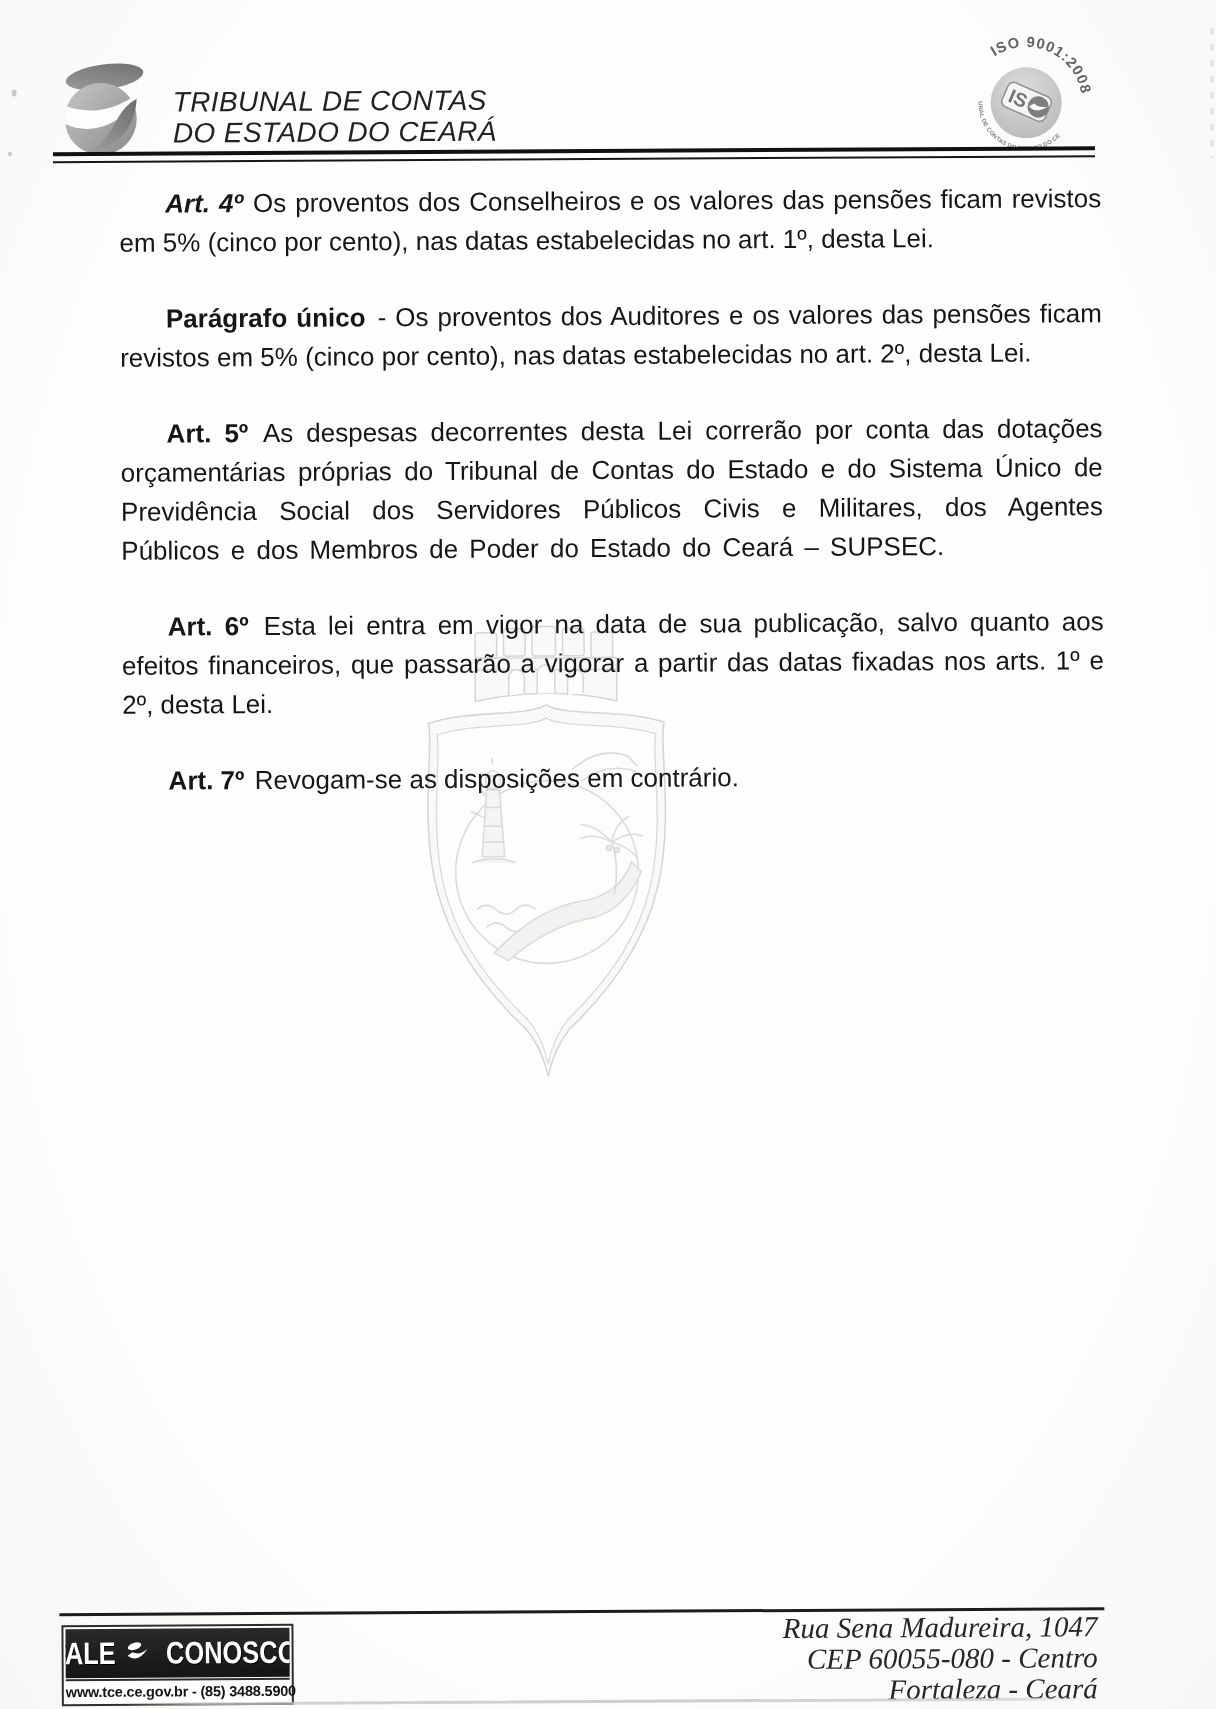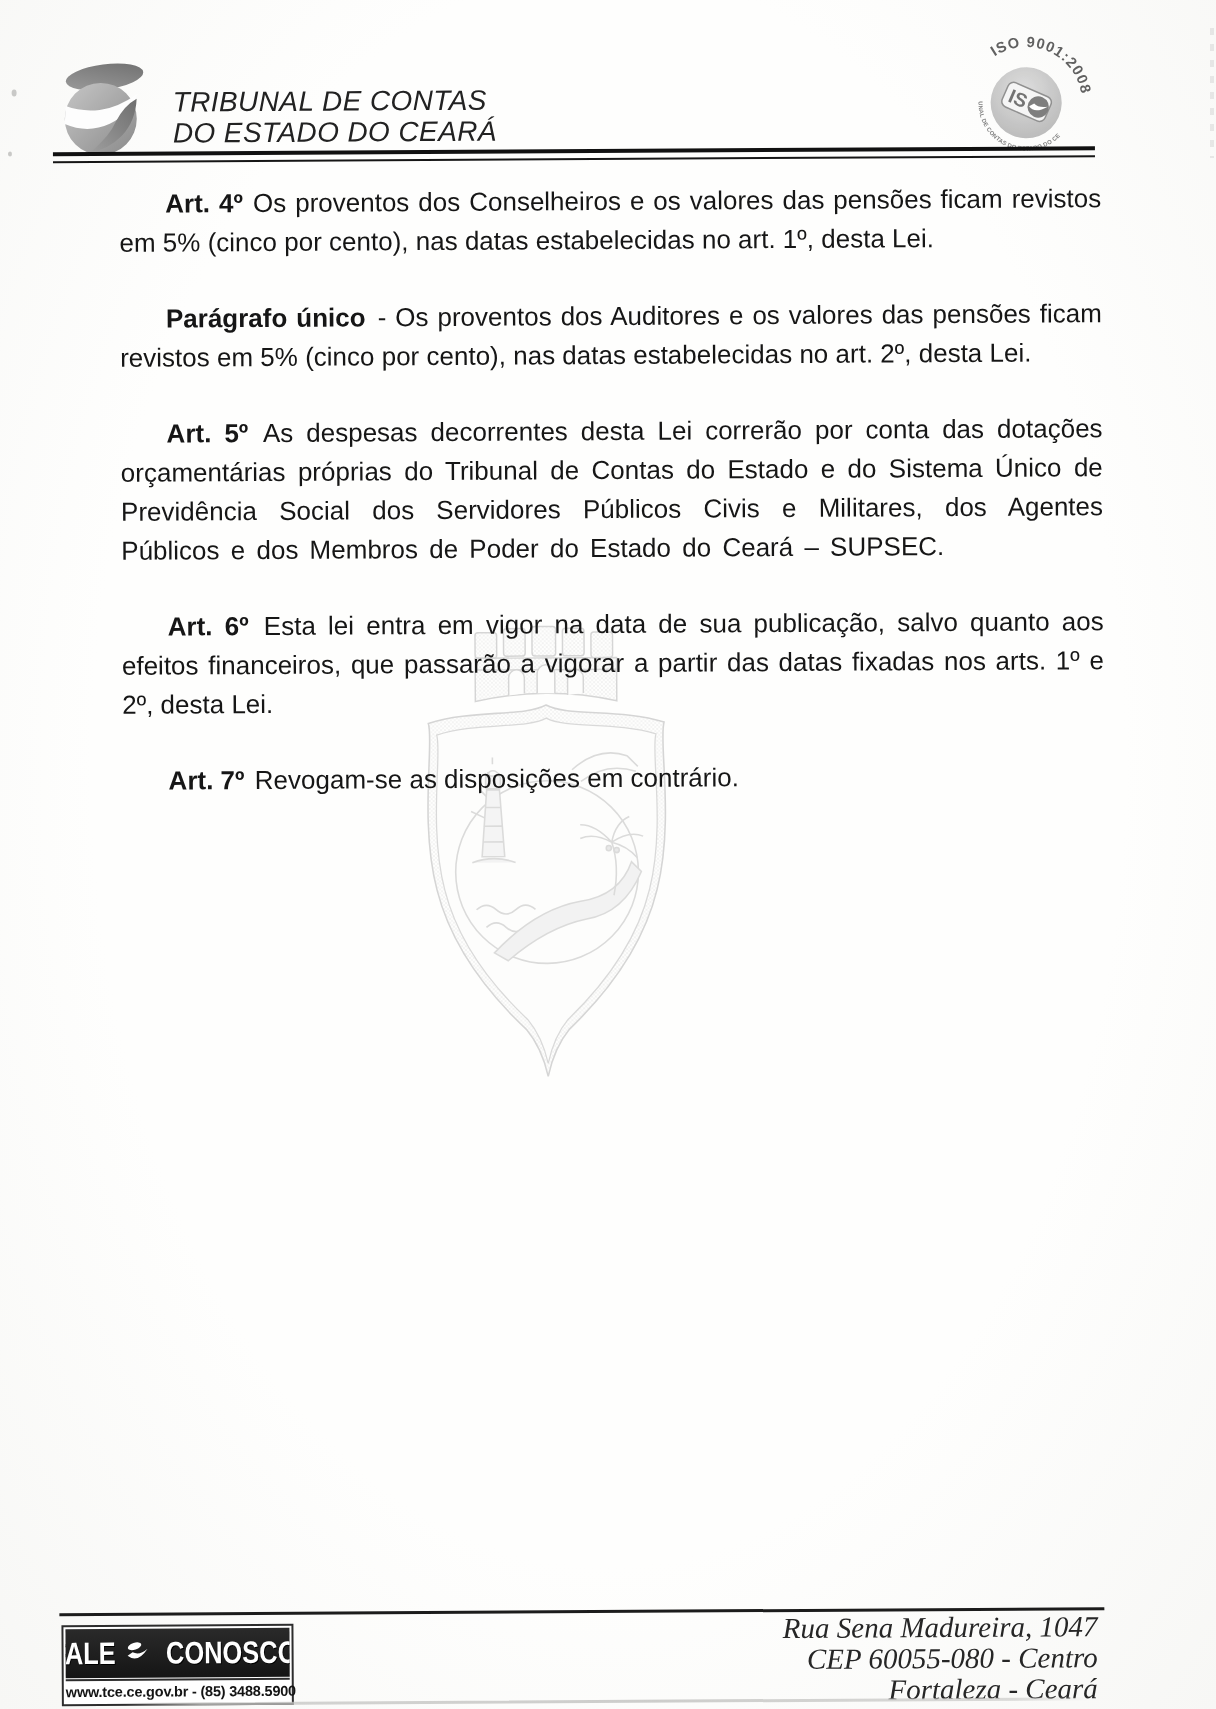--- a/index.html
+++ b/index.html
@@ -26,21 +26,21 @@
   .iso-seal { position:absolute; left:948px; top:26px; opacity:0.9; }
 
   
   .body-text {
     position:absolute; left:123px; top:182px; width:982px;
     font-size:26px; line-height:39px; text-align:justify;
     color:#161616;
   }
   .body-text p { margin:0 0 37px 0; text-indent:46px; }
   .body-text p strong { margin-right:3px; }
-  .body-text p.wide-gap strong { margin-right:10px; }
+  .body-text p.wide-gap strong { margin-right:10px;font-style:italic; }
   .body-text p.spread { word-spacing:4px; }
 
   
   .watermark { position:absolute; left:378px; top:612px; opacity:0.62; pointer-events:none; }
 
   
   .footer-rule { position:absolute; left:55px; top:1610px; width:1045px; height:3px; background:#1c1c1c; }
   .fale-box {
     position:absolute; left:57px; top:1622px; width:232px; height:81px;
     border:2px solid #2d2d2d; background:#fff; box-sizing:border-box; padding:2px;

